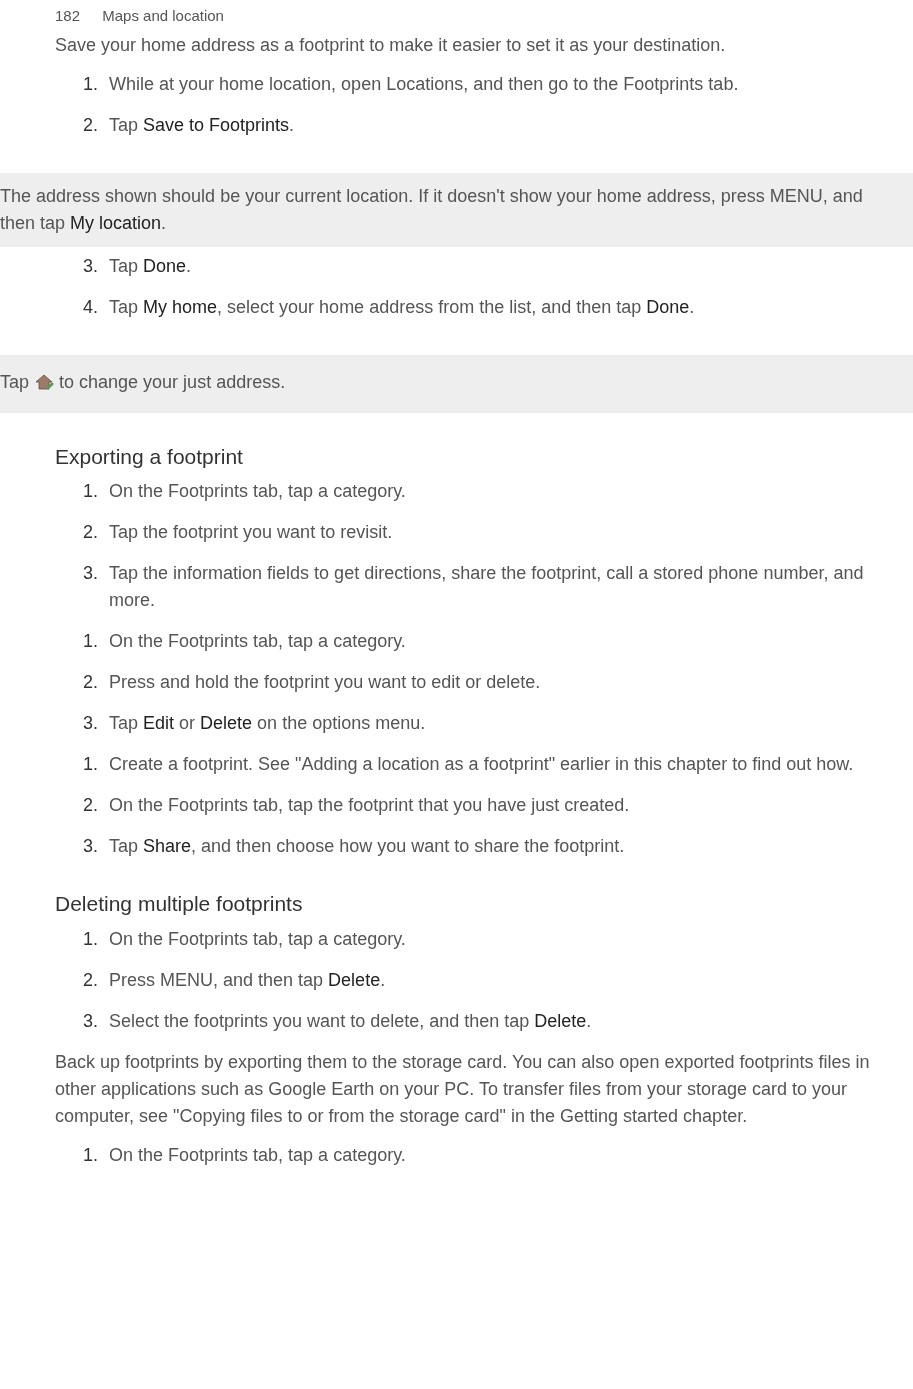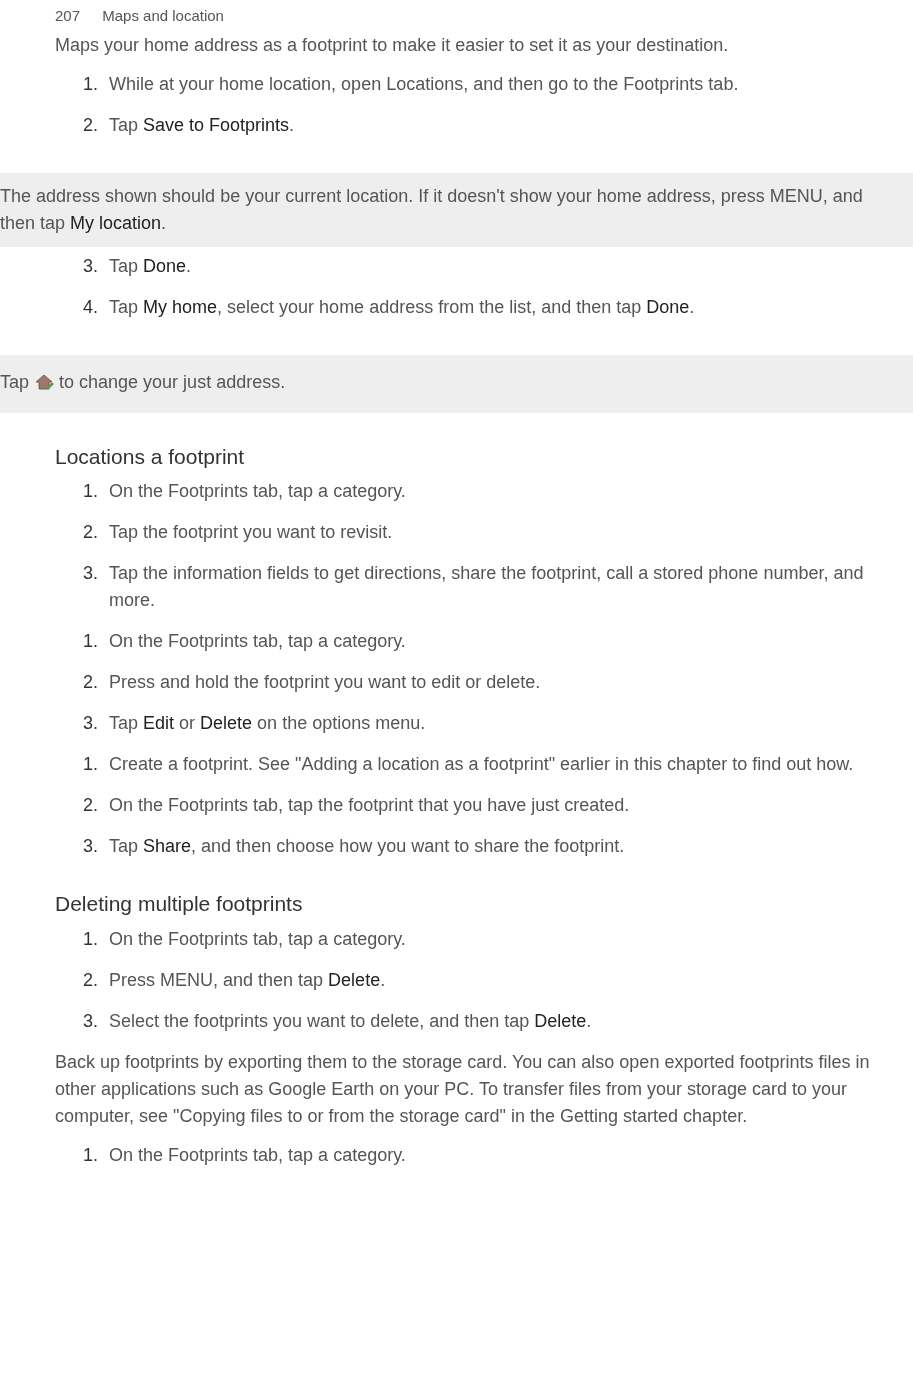--- a/index.html
+++ b/index.html
@@ -71,27 +71,27 @@
     }
     .inline-icon {
       display: inline-block;
       vertical-align: -3px;
     }
   </style>
 </head>
 <body>
 
 <div class="header">
-  <span class="pagenum">207</span>
+  <span class="pagenum">182</span>
   <span>Maps and location</span>
 </div>
 
 <div class="content">
 
-  <p>Maps your home address as a footprint to make it easier to set it as your destination.</p>
+  <p>Save your home address as a footprint to make it easier to set it as your destination.</p>
   <ol>
     <li><span>While at your home location, open Locations, and then go to the Footprints tab.</span></li>
     <li><span>Tap </span><span class="dark">Save to Footprints</span><span>.</span></li>
   </ol>
 </div>
 
 <div class="callout">
 
   <div class="callout-body">
     <span>The address shown should be your current location. If it doesn't show your home address, press MENU, and then tap </span><span class="dark">My location</span><span>.</span>
@@ -110,21 +110,21 @@
   <div class="callout-body">
     <span>Tap </span><span class="inline-icon"><svg width="20" height="18" viewBox="0 0 20 18">
           <path d="M2 9 L10 2 L18 9 L15 9 L15 16 L5 16 L5 9 Z" fill="#9a7a6a" stroke="#6a4a3a" stroke-width="0.8"></path>
           <path d="M14 15 L18 11" stroke="#5a9a5a" stroke-width="3" stroke-linecap="round"></path>
         </svg></span><span> to change your just address.</span>
   </div>
 </div>
 
 <div class="content">
 
-  <h3>Locations a footprint</h3>
+  <h3>Exporting a footprint</h3>
   <ol>
     <li><span>On the Footprints tab, tap a category.</span></li>
     <li><span>Tap the footprint you want to revisit.</span></li>
     <li><span>Tap the information fields to get directions, share the footprint, call a stored phone number, and more.</span></li>
   </ol>
 
   <ol>
     <li><span>On the Footprints tab, tap a category.</span></li>
     <li><span>Press and hold the footprint you want to edit or delete.</span></li>
     <li><span>Tap </span><span class="dark">Edit</span><span> or </span><span class="dark">Delete</span><span> on the options menu.</span></li>

